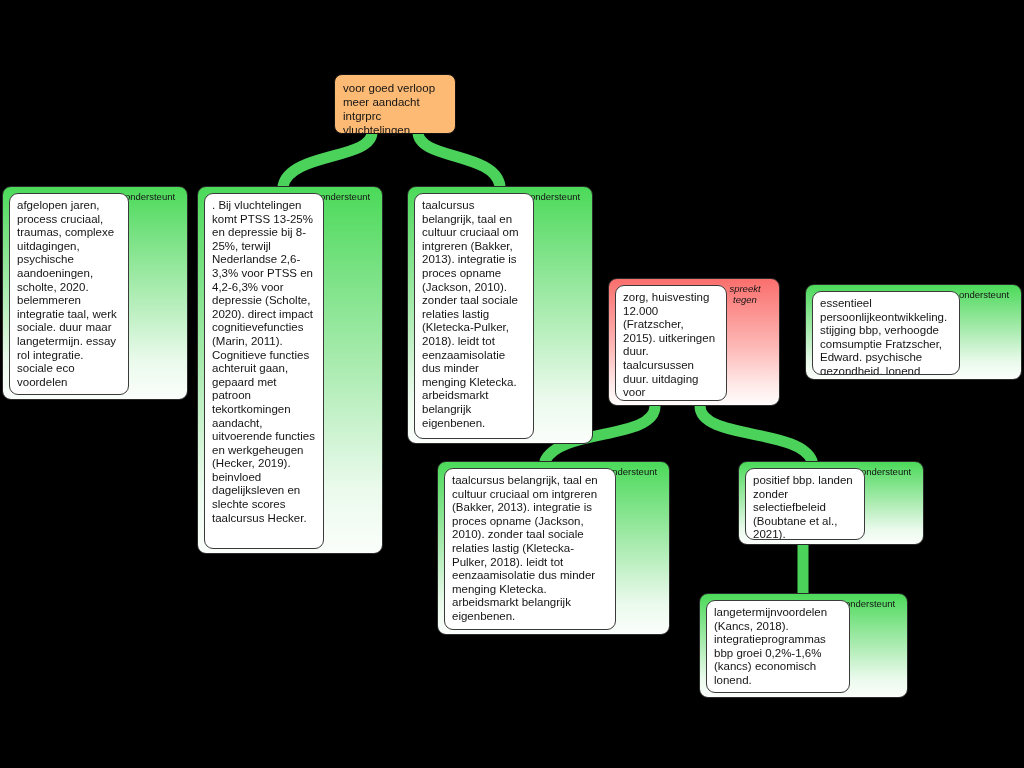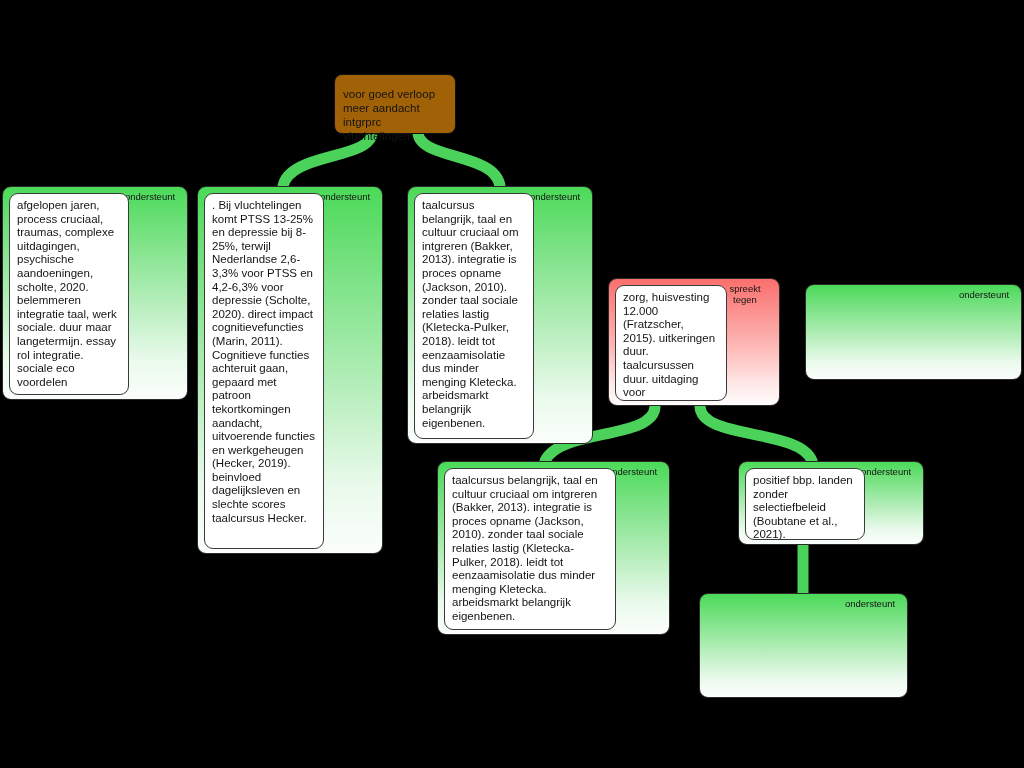--- a/index.html
+++ b/index.html
@@ -60,24 +60,24 @@
     padding: 5px 7px 6px 7px;
     font-size: 11.5px;
     line-height: 13.6px;
     color: #141414;
     overflow: hidden;
     word-wrap: break-word;
   }
   .root-box {
     position: absolute;
     box-sizing: border-box;
-    background: #a16207;
+    background: #fdba74;
     border: 1px solid #111111;
     border-radius: 8px;
-    padding: 12px 8px;
+    padding: 6px 8px;
     font-size: 11.5px;
     line-height: 14px;
     color: #141414;
   }
 </style>
 </head>
 <body>
 
 <div id="canvas">
 
@@ -107,35 +107,37 @@
     <span class="node-label">ondersteunt</span>
     <div class="node-body" style="width:120px; height:356px;">. Bij vluchtelingen komt PTSS  13-25% en depressie bij 8-25%, terwijl Nederlandse  2,6-3,3% voor PTSS en 4,2-6,3% voor depressie (Scholte, 2020). direct impact cognitievefuncties (Marin, 2011). Cognitieve functies achteruit gaan, gepaard met patroon tekortkomingen aandacht, uitvoerende functies en werkgeheugen (Hecker, 2019). beinvloed dagelijksleven en slechte scores taalcursus Hecker.</div>
   </div>
 
   <div class="node support" style="left:407px; top:186px; width:186px; height:258px;">
     <span class="node-label">ondersteunt</span>
     <div class="node-body" style="width:120px; height:246px;">taalcursus belangrijk, taal en cultuur cruciaal om intgreren (Bakker, 2013). integratie is proces opname (Jackson, 2010). zonder taal sociale relaties lastig (Kletecka-Pulker, 2018). leidt tot eenzaamisolatie dus minder menging Kletecka. arbeidsmarkt belangrijk eigenbenen.</div>
   </div>
 
   <div class="node oppose" style="left:608px; top:278px; width:172px; height:128px;">
-    <span class="node-label" style="width:56px;">spreekt tegen</span>
+    <span class="node-label" style="width:56px;font-style:italic;">spreekt tegen</span>
     <div class="node-body" style="width:112px; height:116px;">zorg, huisvesting 12.000 (Fratzscher, 2015). uitkeringen duur. taalcursussen duur. uitdaging voor overheidsbudgette.</div>
   </div>
 
   <div class="node support" style="left:805px; top:284px; width:217px; height:96px;">
     <span class="node-label">ondersteunt</span>
+    <div class="node-body" style="width:148px; height:84px;">essentieel persoonlijkeontwikkeling. stijging bbp, verhoogde comsumptie Fratzscher, Edward. psychische gezondheid. lonend</div>
   </div>
 
   <div class="node support" style="left:437px; top:461px; width:233px; height:174px;">
     <span class="node-label">ondersteunt</span>
     <div class="node-body" style="width:172px; height:162px;">taalcursus belangrijk, taal en cultuur cruciaal om intgreren (Bakker, 2013). integratie is proces opname (Jackson, 2010). zonder taal sociale relaties lastig (Kletecka-Pulker, 2018). leidt tot eenzaamisolatie dus minder menging Kletecka. arbeidsmarkt belangrijk eigenbenen.</div>
   </div>
 
   <div class="node support" style="left:738px; top:461px; width:186px; height:84px;">
     <span class="node-label">ondersteunt</span>
     <div class="node-body" style="width:120px; height:72px;">positief bbp. landen zonder selectiefbeleid (Boubtane et al., 2021).</div>
   </div>
 
   <div class="node support" style="left:699px; top:593px; width:209px; height:105px;">
     <span class="node-label">ondersteunt</span>
+    <div class="node-body" style="width:144px; height:93px;">langetermijnvoordelen (Kancs, 2018). integratieprogrammas bbp groei 0,2%-1,6% (kancs) economisch lonend.</div>
   </div>
 
 </div>
 
 </body></html>

